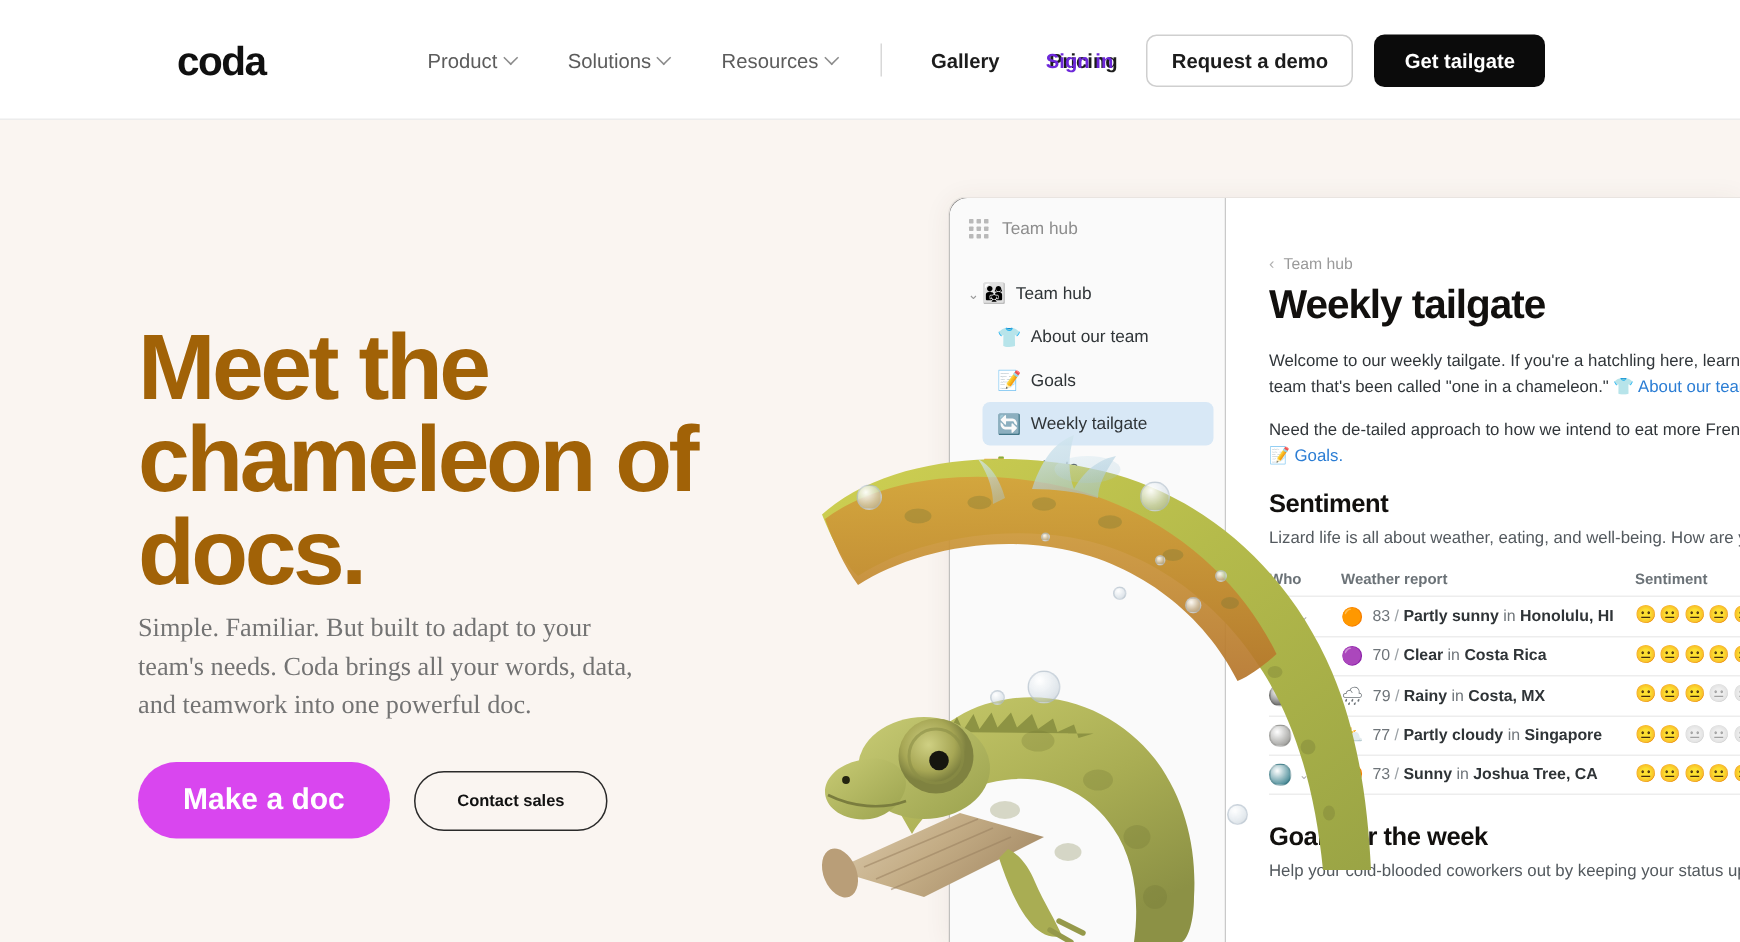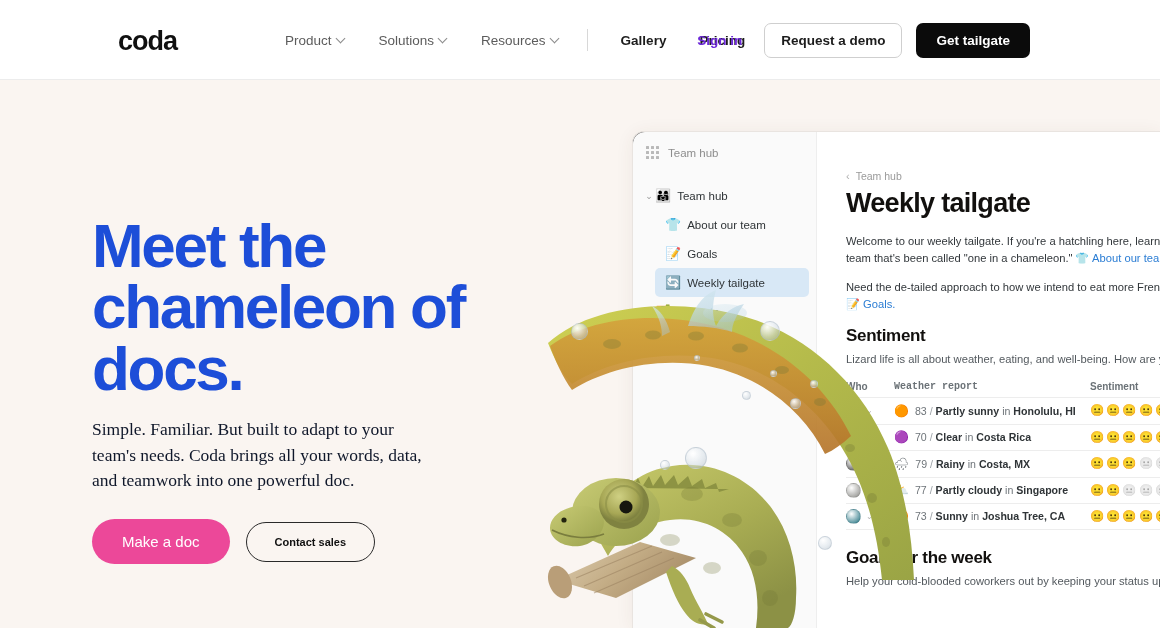--- a/index.html
+++ b/index.html
@@ -103,41 +103,41 @@
   .hero-left {
     position: absolute; left: 92px; top: 215px;
     width: 430px;
     z-index: 20;
   }
   .hero-title {
     font-size: 62px;
     line-height: 0.99;
     font-weight: 800;
     letter-spacing: -2.3px;
-    color: #1d4ed8;
+    color: #a16207;
     font-family: "Liberation Sans", sans-serif;
   }
   .hero-sub {
-    margin-top: 18px;
+    margin-top: 7px;
     width: 340px;
     font-family: "Liberation Serif", serif;
     font-size: 17.5px;
     line-height: 1.45;
-    color: #0f172a;
+    color: #737373;
   }
   .hero-btns {
     margin-top: 26px;
     display: flex; align-items: center; gap: 16px;
   }
   .cta-dark {
-    background: #ec4899;
+    background: #d946ef;
     color: #fff;
     border: none; border-radius: 28px;
     padding: 14px 30px;
-    font-size: 15px; font-weight: 400;
+    font-size: 20px; font-weight: 700;
     cursor: pointer; white-space: nowrap;
     font-family: "Liberation Sans", sans-serif;
   }
   .cta-light {
     background: transparent;
     color: #111;
     border: 1.3px solid #2a2a2a;
     border-radius: 28px;
     padding: 13px 28px;
     font-size: 11px; font-weight: 700;
@@ -235,21 +235,21 @@
   .doc-p2 { font-size: 11.2px; color: #53595e; line-height: 1.5; width: 420px; }
 
   
   .tbl { margin-top: 13px; width: 400px; }
   .tbl-head {
     display: flex; align-items: center;
     font-size: 10px; font-weight: 700; color: #6b7277;
     padding-bottom: 5px;
   }
   .c-who { width: 48px; flex: none; }
-  .c-weather { width: 196px; flex: none; font-family: Liberation Mono, monospace; }
+  .c-weather { width: 196px; flex: none; }
   .c-sent { width: 120px; flex: none; }
   .tbl-row {
     display: flex; align-items: center;
     height: 26.5px;
     border-top: 1px solid #ededed;
     font-size: 10.6px; color: #6e7479;
     white-space: nowrap;
   }
   .tbl-row:last-child { border-bottom: 1px solid #ededed; }
   .who-cell { width: 48px; flex: none; display: flex; align-items: center; gap: 5px; }

